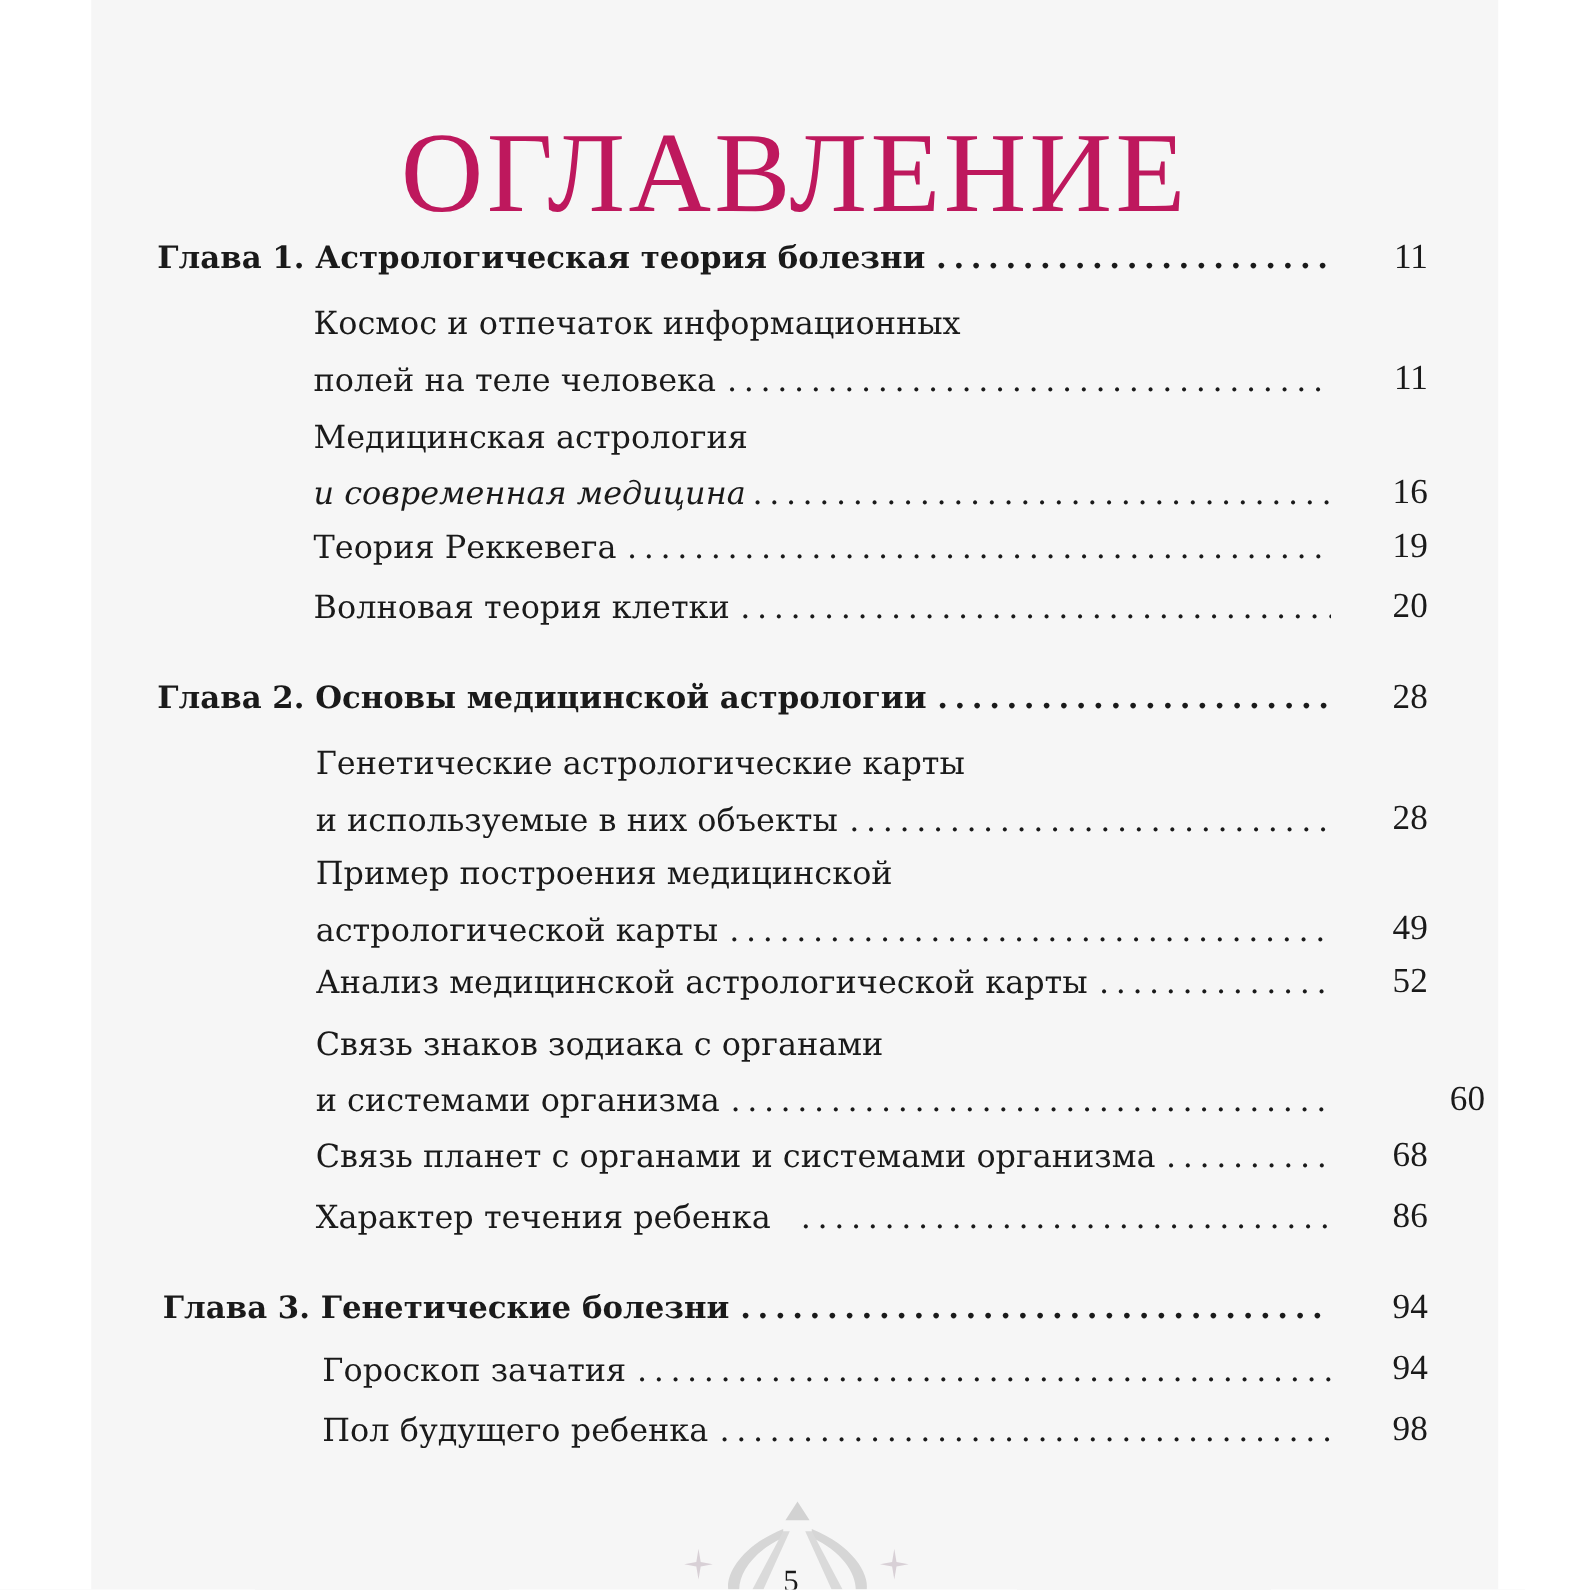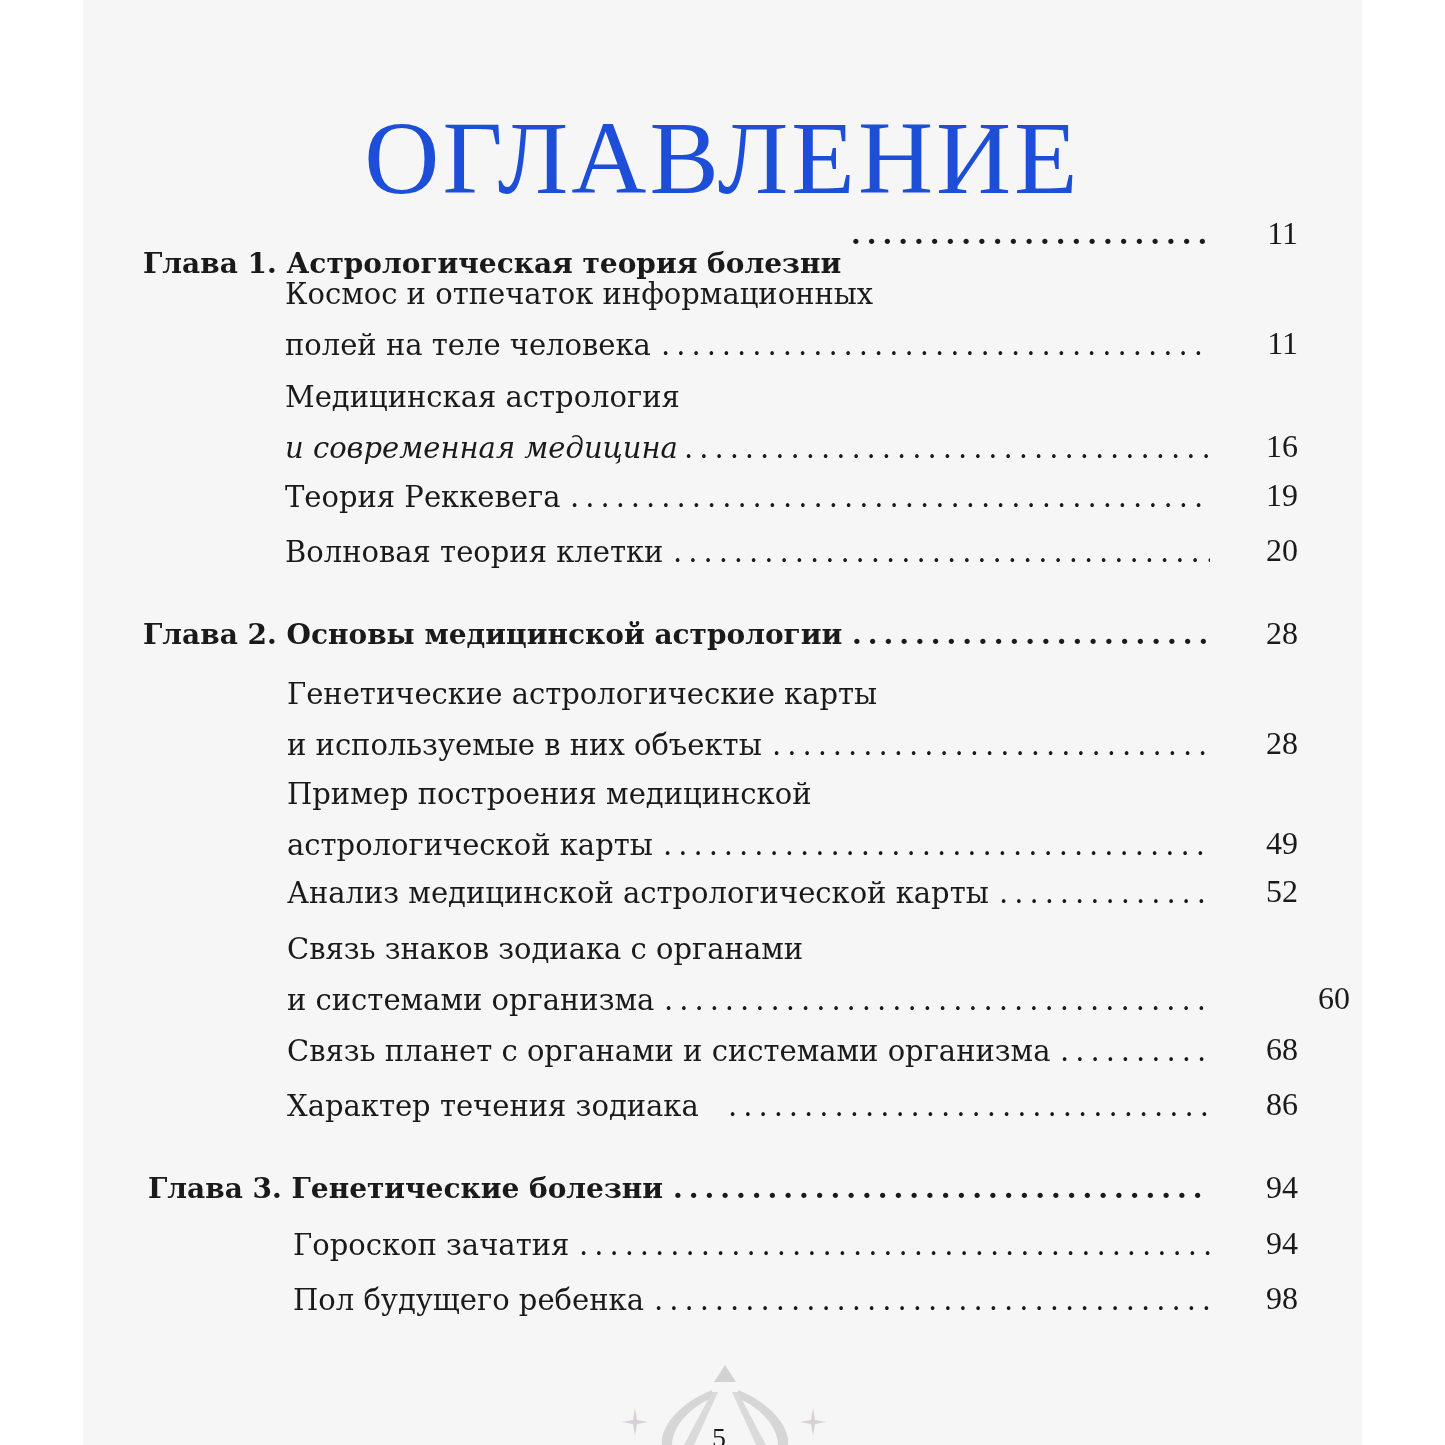--- a/index.html
+++ b/index.html
@@ -4,21 +4,21 @@
 <style>
   html, body { margin:0; padding:0; }
   body { width:1445px; height:1445px; background:#ffffff; position:relative; overflow:hidden; }
   .page {
     position:absolute; left:83px; top:0; width:1279px; height:1445px;
     background:#f6f6f6;
   }
   .title {
     position:absolute; left:0; top:28px; width:1445px; text-align:center;
     font-family:"Liberation Serif", "DejaVu Serif", serif;
-    font-size:104px; letter-spacing:3px; color:#1d4ed8; line-height:120px;
+    font-size:104px; letter-spacing:3px; color:#be185d; line-height:120px;
     font-weight:normal;
   }
   .row {
     position:absolute;
     font-family:"DejaVu Serif", "Liberation Serif", serif;
     color:#1a1a1a; font-size:29px; line-height:34px;
     white-space:nowrap;
   }
   .row.chapter { font-weight:bold; font-size:28px; }
   .line { position:absolute; left:0; display:flex; align-items:baseline; }
@@ -37,21 +37,21 @@
 </style>
 </head>
 <body>
 
 <div class="page"></div>
 
 <h1 class="title">ОГЛАВЛЕНИЕ</h1>
 
 <div id="toc">
     <div class="row chapter" style="left: 143px; top: 218px; width: 1157px;">
-      <span class="line" style="top: 0px; margin-top: 29px;">Глава 1. Астрологическая теория болезни</span>
+      <span class="line" style="top: 0px;">Глава 1. Астрологическая теория болезни</span>
       <span class="dots" style="top: 0px; left: 708px; width: 359px;">...............................................</span>
       <span class="pnum" style="top: -2px; left: 1095px;">11</span>
     </div>
     <div class="row section" style="left: 285px; top: 277px; width: 1015px;">
       <span class="line" style="top: 0px;">Космос и отпечаток информационных</span>
       <span class="line" style="top: 51px;">полей на теле человека</span>
       <span class="dots" style="top: 51px; left: 376px; width: 549px;">.......................................................................</span>
       <span class="pnum" style="top: 49px; left: 953px;">11</span>
     </div>
     <div class="row section" style="left: 285px; top: 380px; width: 1015px;">
@@ -97,21 +97,21 @@
       <span class="line" style="top: 51px;">и системами организма</span>
       <span class="dots" style="top: 51px; left: 377px; width: 546px;">.......................................................................</span>
       <span class="pnum" style="top: 49px; left: 1003px;">60</span>
     </div>
     <div class="row section" style="left: 287px; top: 1034px; width: 1013px;">
       <span class="line" style="top: 0px;">Связь планет с органами и системами организма</span>
       <span class="dots" style="top: 0px; left: 773px; width: 150px;">.....................</span>
       <span class="pnum" style="top: -2px; left: 951px;">68</span>
     </div>
     <div class="row section" style="left: 287px; top: 1089px; width: 1013px;">
-      <span class="line" style="top: 0px;">Характер течения зодиака</span>
+      <span class="line" style="top: 0px;">Характер течения ребенка</span>
       <span class="dots" style="top: 0px; left: 441px; width: 482px;">...............................................................</span>
       <span class="pnum" style="top: -2px; left: 951px;">86</span>
     </div>
     <div class="row chapter" style="left: 148px; top: 1172px; width: 1152px;">
       <span class="line" style="top: 0px;">Глава 3. Генетические болезни</span>
       <span class="dots" style="top: 0px; left: 525px; width: 537px;">......................................................................</span>
       <span class="pnum" style="top: -2px; left: 1090px;">94</span>
     </div>
     <div class="row section" style="left: 293px; top: 1228px; width: 1007px;">
       <span class="line" style="top: 0px;">Гороскоп зачатия</span>

